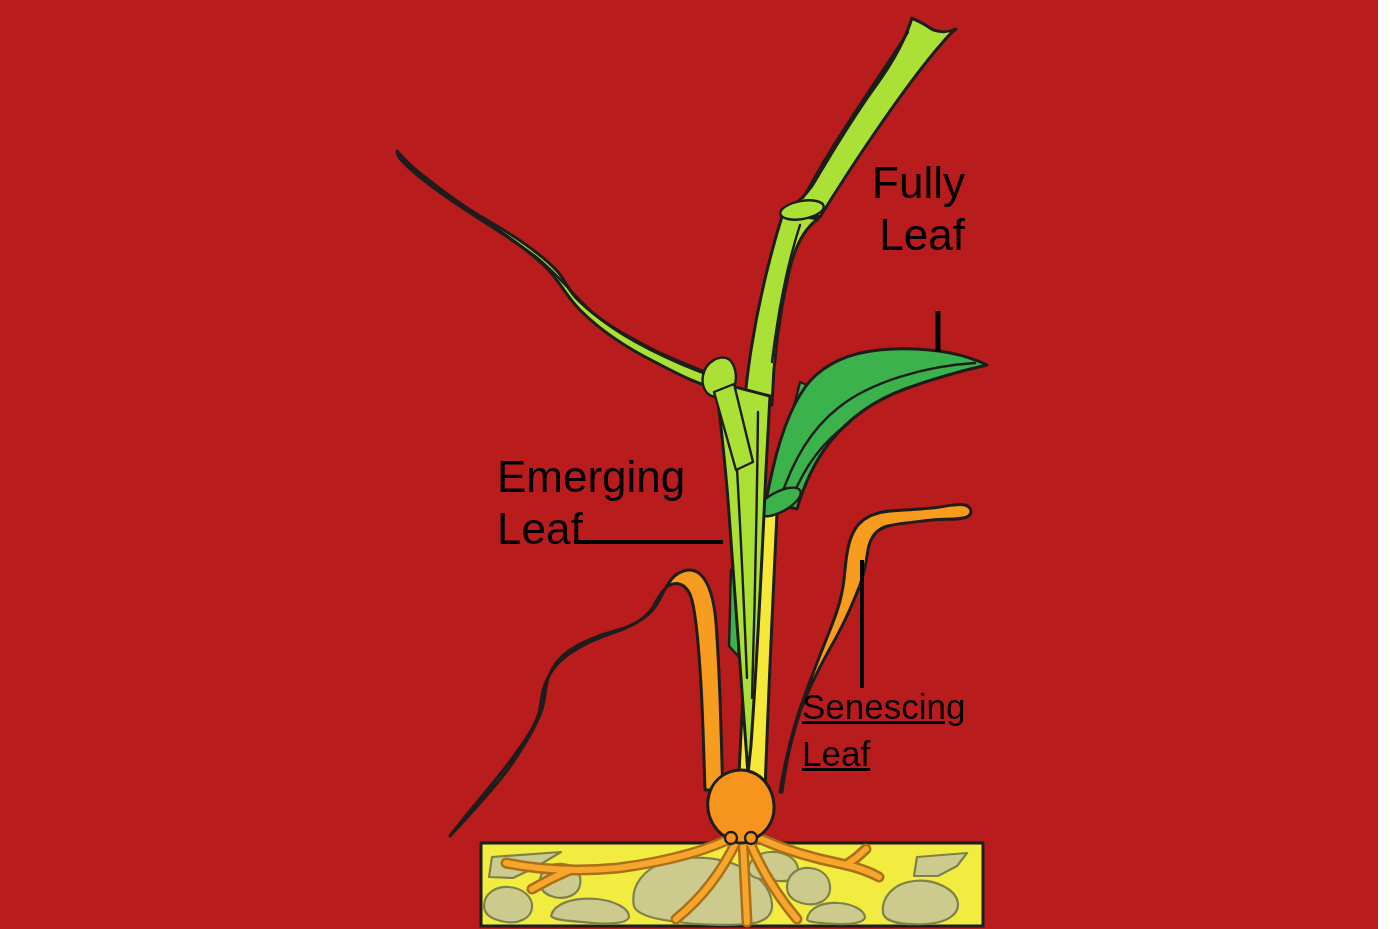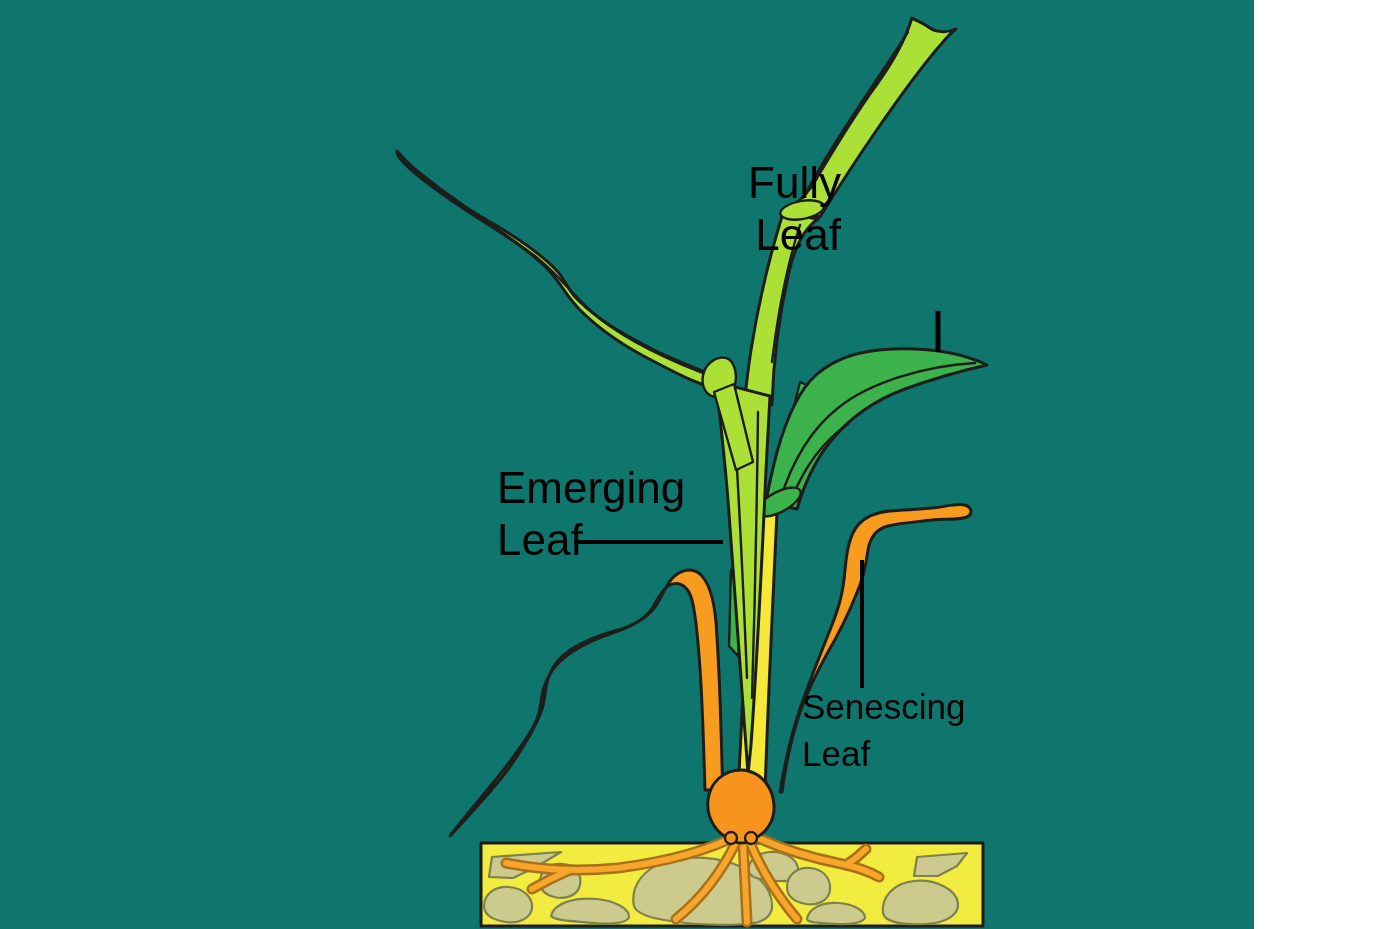--- a/index.html
+++ b/index.html
@@ -1,16 +1,16 @@
 <!DOCTYPE html>
 <html><head>
 <meta charset="utf-8">
 <style>
   html,body{margin:0;padding:0;background:#ffffff;}
-  #stage{position:relative;width:1254px;height:929px;background:#0f766e;overflow:hidden;
+  #stage{position:relative;width:1378px;height:929px;background:#b91c1c;overflow:hidden;
          font-family:"Liberation Sans", sans-serif;}
   #art{position:absolute;left:0;top:0;}
   .outl{stroke:#1d1d1b;stroke-width:3;stroke-linejoin:round;}
   .outl-thin{stroke:#1d1d1b;stroke-width:2.4;stroke-linejoin:round;}
   .vein{fill:none;stroke:#1d1d1b;stroke-width:2.4;stroke-linecap:round;}
   .rock{stroke-width:2.2;stroke-linejoin:round;}
   .root-out{fill:none;stroke-width:11;stroke-linecap:round;}
   .root-in{fill:none;stroke-width:6;stroke-linecap:round;}
   .leader{stroke:#000000;}
   .lbl{position:absolute;color:#000;white-space:nowrap;}
@@ -148,23 +148,23 @@
       <line class="leader" x1="574" y1="542" x2="723" y2="542" stroke-width="4"></line>
       <line class="leader" x1="862" y1="560" x2="862" y2="688" stroke-width="4"></line>
     </g>
   </svg>
 
   <div class="lbl lbl-big right" style="top:157px; right:413px;">
     <div>Fully</div>
     <div>Leaf</div>
   </div>
 
-  <div class="lbl lbl-big" style="top:462px; left:497px;">
+  <div class="lbl lbl-big" style="top:451px; left:497px;">
     <div>Emerging</div>
     <div>Leaf</div>
   </div>
 
-  <div class="lbl lbl-small" style="top:683px; left:802px;">
+  <div class="lbl lbl-small" style="top:683px; left:802px;text-decoration:underline;">
     <div>Senescing</div>
     <div>Leaf</div>
   </div>
 
 </div>
 
 </body></html>

